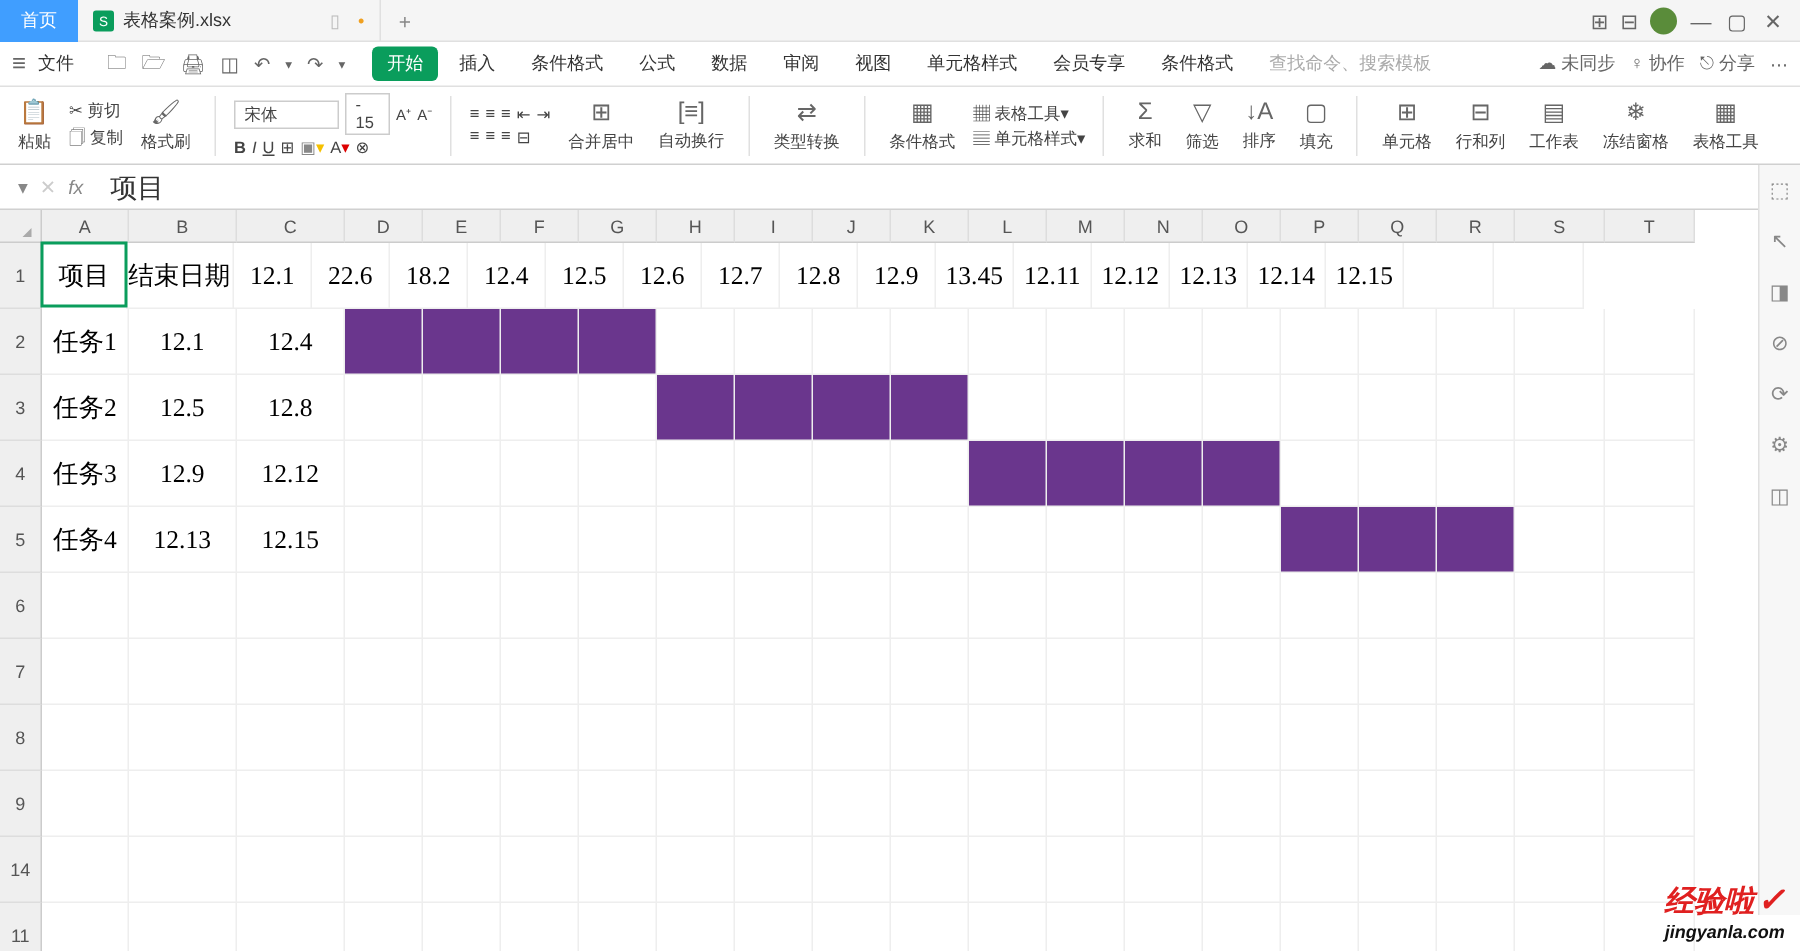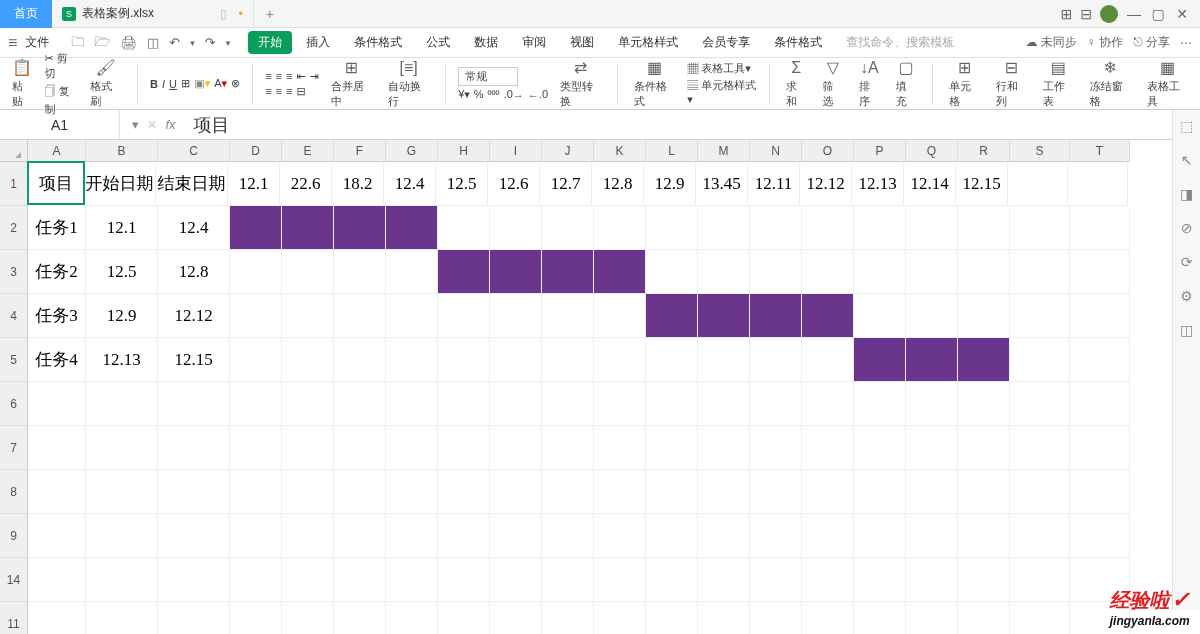--- a/index.html
+++ b/index.html
@@ -155,20 +155,26 @@
         <span>🗍 <span>复制</span></span>
       </div>
   </div>
   <div class="rib-big">
     <span class="rib-icon">🖌</span>
     <span class="rib-label">格式刷</span>
   </div>
   <div class="rib-sep"></div>
   <div class="rib-group">
     <div class="rib-row">
+      <span class="font-box" style="width:70px;">宋体</span>
+      <span class="font-box" style="width:30px;">- <span>15</span></span>
+      <span style="font-size:10px;">A⁺</span>
+      <span style="font-size:10px;">A⁻</span>
+    </div>
+    <div class="rib-row">
       <span><b>B</b></span>
       <span><i>I</i></span>
       <span><u>U</u></span>
       <span>⊞</span>
       <span style="color:#888;">▣<span style="color:#f5c000;">▾</span></span>
       <span>A<span style="color:#d00;">▾</span></span>
       <span>⊗</span>
     </div>
   </div>
   <div class="rib-sep"></div>
@@ -189,32 +195,20 @@
   </div>
   <div class="rib-big">
     <span class="rib-icon">⊞</span>
     <span class="rib-label">合并居中</span>
   </div>
   <div class="rib-big">
     <span class="rib-icon">[≡]</span>
     <span class="rib-label">自动换行</span>
   </div>
   <div class="rib-sep"></div>
-  <div class="rib-group">
-    <div class="rib-row">
-        <span class="font-box" style="width:60px;">常规</span>
-      </div>
-    <div class="rib-row">
-      <span>¥▾</span>
-      <span>%</span>
-      <span>ººº</span>
-      <span>.0→</span>
-      <span>←.0</span>
-    </div>
-  </div>
   <div class="rib-big">
     <span class="rib-icon">⇄</span>
     <span class="rib-label">类型转换</span>
   </div>
   <div class="rib-sep"></div>
   <div class="rib-big">
     <span class="rib-icon">▦</span>
     <span class="rib-label">条件格式</span>
   </div>
   <div class="rib-group">
@@ -259,21 +253,20 @@
       <span class="rib-icon">❄</span>
       <span class="rib-label">冻结窗格</span>
     </div>
   <div class="rib-big">
       <span class="rib-icon">▦</span>
       <span class="rib-label">表格工具</span>
     </div>
 </div>
 
 <div class="formulabar">
-  <div class="namebox">A1</div>
   <div class="fx-icons">
     <span>▾</span>
     <span style="color:#ccc;">✕</span>
     <span><i>fx</i></span>
   </div>
   <div class="fx-input">项目</div>
 </div>
 
 <div class="grid-area">
   <div class="corner"></div>
@@ -310,21 +303,20 @@
       <div class="row-h" style="height: 44px;">6</div>
       <div class="row-h" style="height: 44px;">7</div>
       <div class="row-h" style="height: 44px;">8</div>
       <div class="row-h" style="height: 44px;">9</div>
       <div class="row-h" style="height: 44px;">14</div>
       <div class="row-h" style="height: 44px;">11</div>
     </div>
   <div class="cells" id="cells">
       <div class="cell-row">
         <div class="cell col-A selected" style="width: 58px; height: 44px;">项目</div>
-        <div class="cell col-B" style="width: 72px; height: 44px;">开始日期</div>
         <div class="cell col-C" style="width: 72px; height: 44px;">结束日期</div>
         <div class="cell col-D" style="width: 52px; height: 44px;">12.1</div>
         <div class="cell col-E" style="width: 52px; height: 44px;">22.6</div>
         <div class="cell col-F" style="width: 52px; height: 44px;">18.2</div>
         <div class="cell col-G" style="width: 52px; height: 44px;">12.4</div>
         <div class="cell col-H" style="width: 52px; height: 44px;">12.5</div>
         <div class="cell col-I" style="width: 52px; height: 44px;">12.6</div>
         <div class="cell col-J" style="width: 52px; height: 44px;">12.7</div>
         <div class="cell col-K" style="width: 52px; height: 44px;">12.8</div>
         <div class="cell col-L" style="width: 52px; height: 44px;">12.9</div>

